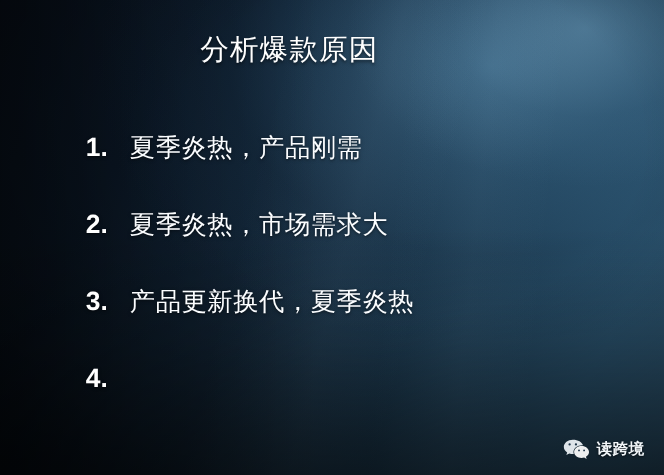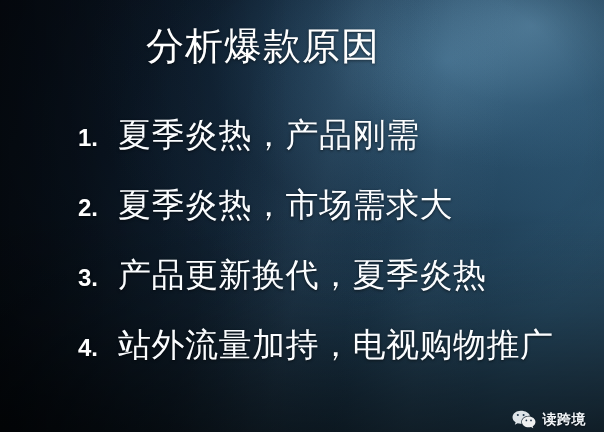--- a/index.html
+++ b/index.html
@@ -98,21 +98,21 @@
 
   
   .slide-title {
     position: absolute;
     left: 0;
     right: 78px;
     top: 22px;
     text-align: center;
     color: #ffffff;
     font-family: "DejaVu Serif", "Liberation Serif", serif;
-    font-size: 38px;
+    font-size: 26px;
     line-height: 48px;
     font-weight: 400;
     letter-spacing: 1px;
     text-shadow: 0 1px 3px rgba(0,0,0,0.55);
     white-space: nowrap;
   }
 
   
   .bullet-list {
     position: absolute;
@@ -132,34 +132,34 @@
     font-family: "Liberation Sans", "DejaVu Sans", sans-serif;
     font-size: 24px;
     font-weight: 700;
     line-height: 34px;
     letter-spacing: 0px;
     text-shadow: 0 1px 3px rgba(0,0,0,0.6);
   }
   .bullet-text {
     flex: 1 1 auto;
     color: #fbfdff;
-    font-family: Liberation Sans, sans-serif;
-    font-size: 33px;
+    font-family: Liberation Mono, monospace;
+    font-size: 23px;
     line-height: 34px;
     font-weight: 400;
     letter-spacing: 0.5px;
     white-space: nowrap;
     text-shadow: 0 1px 3px rgba(0,0,0,0.6);
   }
 
   
   .watermark {
     position: absolute;
     right: 18px;
-    bottom: 3px;
+    bottom: 14px;
     display: flex;
     align-items: center;
     gap: 7px;
   }
   .wechat-icon {
     display: block;
     width: 24px;
     height: 19px;
     opacity: 0.93;
   }
@@ -200,21 +200,20 @@
         <span class="bullet-text">夏季炎热，市场需求大</span>
       </div>
 
       <div class="bullet-row">
         <span class="bullet-num">3.</span>
         <span class="bullet-text">产品更新换代，夏季炎热</span>
       </div>
 
       <div class="bullet-row">
         <span class="bullet-num">4.</span>
-        <span class="bullet-text">站外流量加持，电视购物推广</span>
       </div>
 
     </div>
 
     <div class="watermark">
       <svg class="wechat-icon" viewBox="0 0 40 32" aria-hidden="true">
         <path fill="#eef3f7" d="M14.6 1.2C6.9 1.2 0.7 6.1 0.7 12.2c0 3.5 2.0 6.6 5.2 8.6l-1.3 4.0 4.6-2.4c1.7 0.5 3.5 0.8 5.4 0.8 0.5 0 1.0 0 1.4-0.1-0.3-0.9-0.5-1.9-0.5-2.9 0-5.9 5.9-10.6 13.2-10.6 0.5 0 1.0 0 1.4 0.1C28.9 5.0 22.4 1.2 14.6 1.2z"></path>
         <circle cx="9.6" cy="8.4" r="1.75" fill="#22384c"></circle>
         <circle cx="19.3" cy="8.4" r="1.75" fill="#22384c"></circle>
         <path fill="#ffffff" d="M39.3 20.1c0-5.0-5.1-9.1-11.4-9.1s-11.4 4.1-11.4 9.1c0 5.0 5.1 9.1 11.4 9.1 1.4 0 2.8-0.2 4.0-0.6l3.8 2.0-1.1-3.3C37.5 25.6 39.3 23.0 39.3 20.1z"></path>

